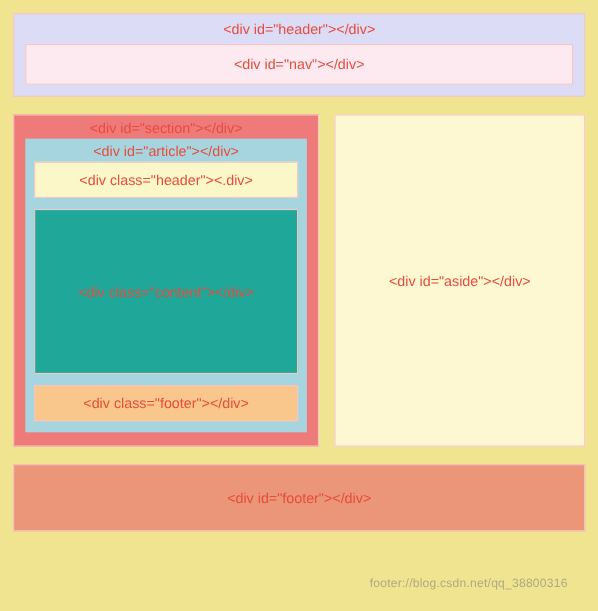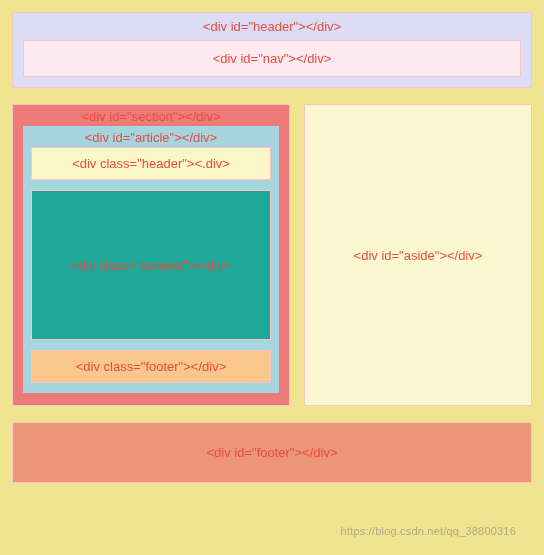--- a/index.html
+++ b/index.html
@@ -120,15 +120,15 @@
   </div>
   <div class="aside-block">
     <span>&lt;div id="aside"&gt;&lt;/div&gt;</span>
   </div>
 </div>
 
 <div class="footer-block">
   <span>&lt;div id="footer"&gt;&lt;/div&gt;</span>
 </div>
 
-<div class="watermark">https://blog.csdn.net/qq_38800316</div>
+<div class="watermark">footer://blog.csdn.net/qq_38800316</div>
 
 </div>
 
 </body></html>

